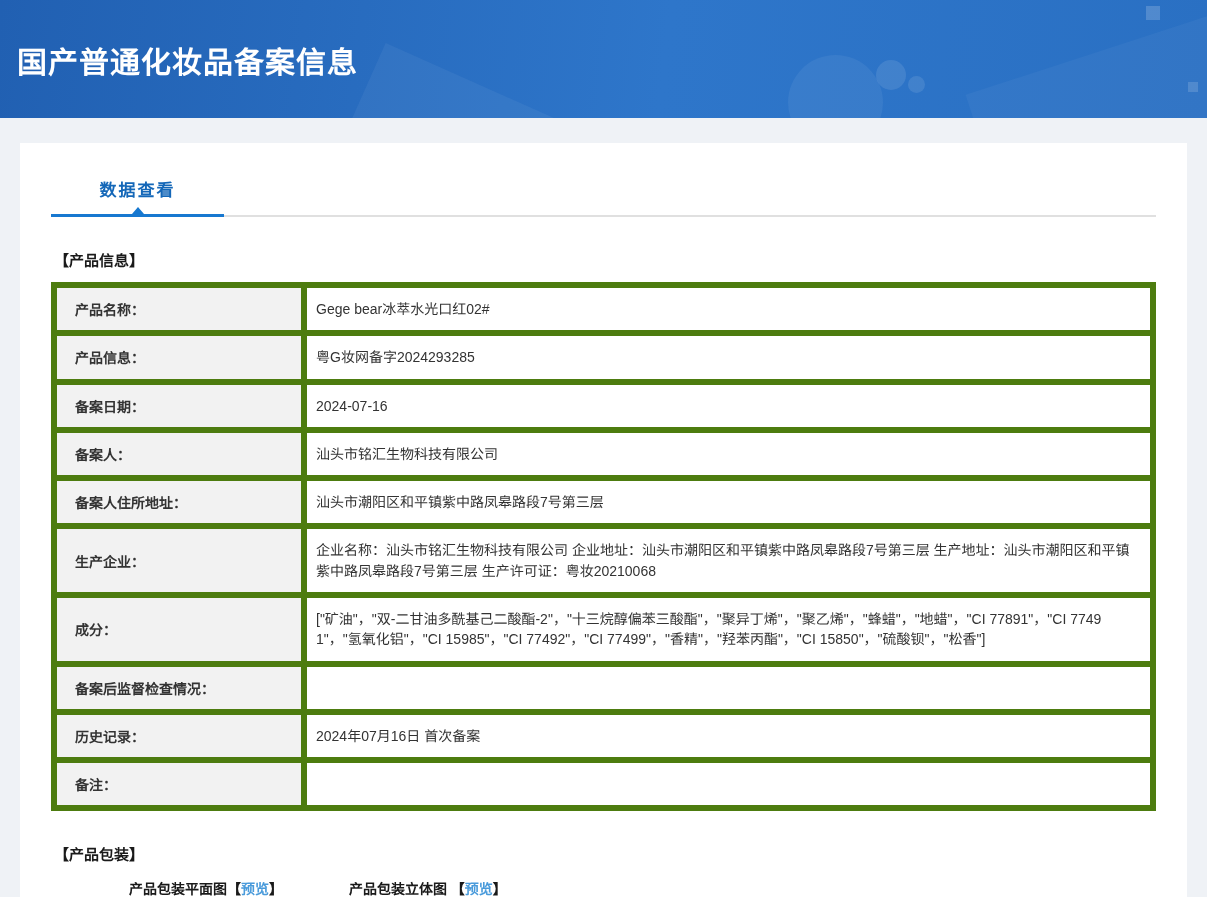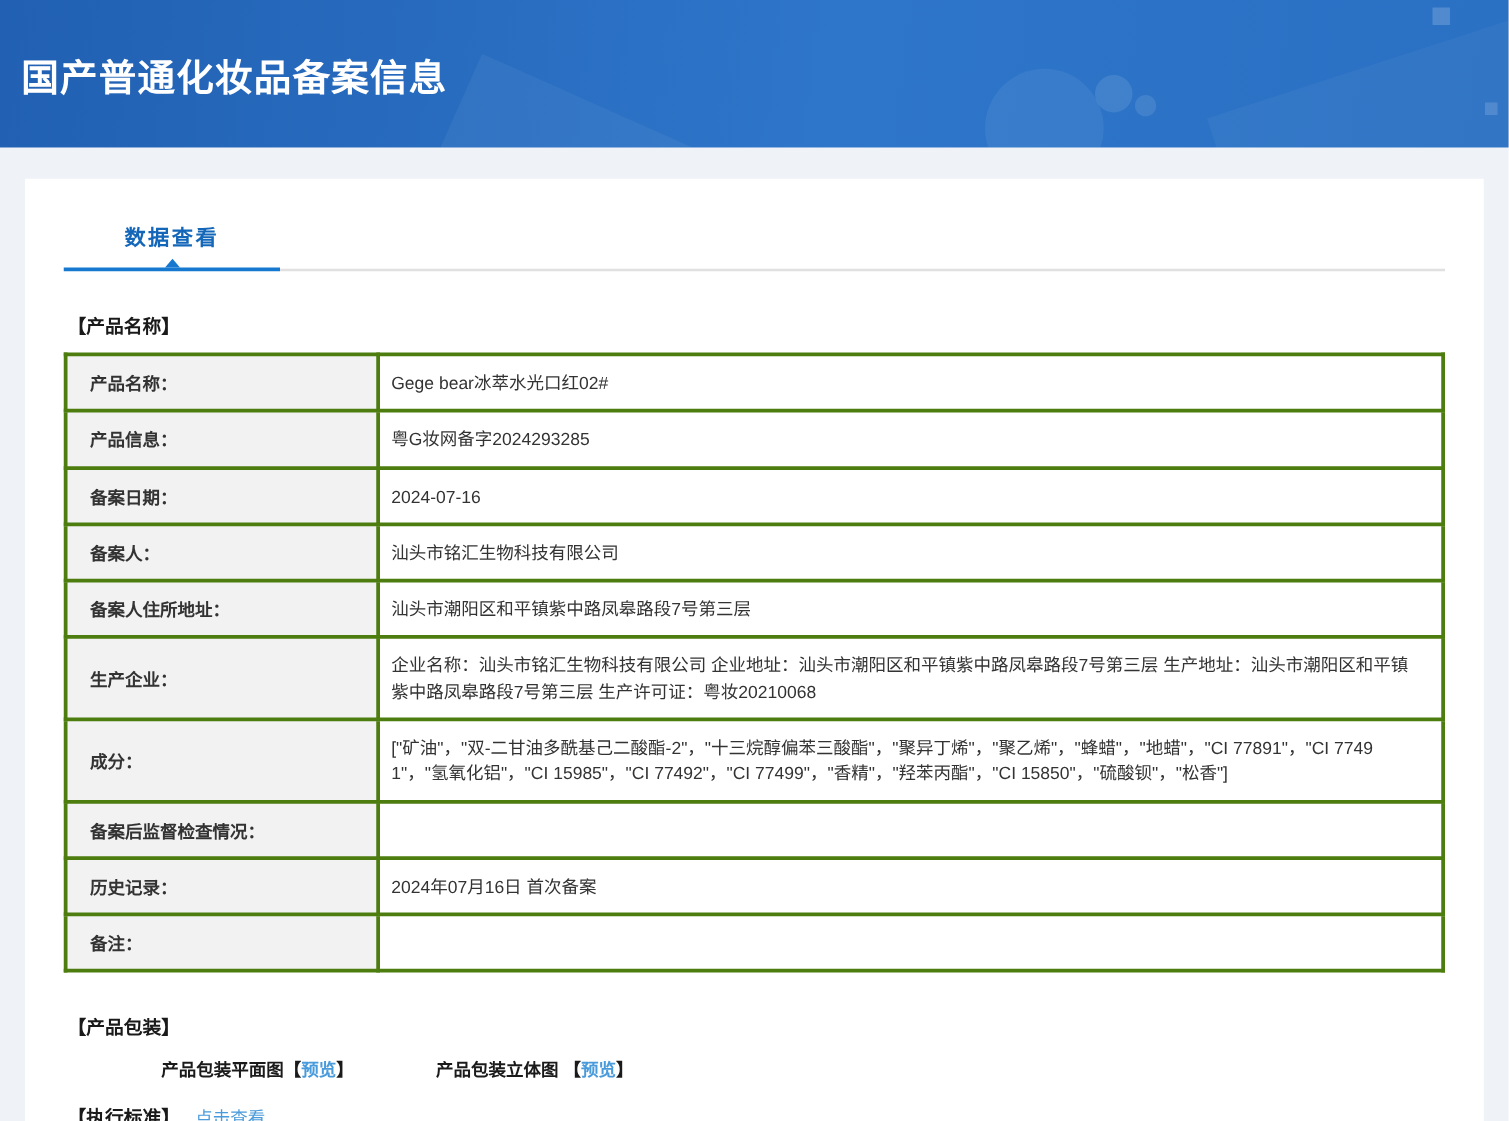--- a/index.html
+++ b/index.html
@@ -40,21 +40,21 @@
   .tab-line-rest{ flex:1; height:2px; background:#e0e0e0; }
 
   
   .section-title{ font-size:15px; font-weight:700; color:#1a1a1a; margin:32px 31px 0 34px; }
 
   
   table.info-table{
     width:calc(100% - 62px); margin:12px 31px 0 31px;
     border-collapse:collapse; table-layout:fixed;
   }
-  table.info-table td{ border:3px solid #4d7c0f; font-size:14px; color:#333; vertical-align:middle; }
+  table.info-table td{ border:6px solid #4d7c0f; font-size:14px; color:#333; vertical-align:middle; }
   td.cell-label{
     width:250px; background:#f2f2f2; font-weight:700;
     padding:11px 10px 11px 18px;
   }
   td.cell-value{ background:#ffffff; padding:11px 14px 11px 9px; line-height:1.45; word-break:break-all;margin-top:28px; }
   tr.row-empty td{ height:38px; }
 
   
   .pack-line{ margin:14px 31px 0 109px; font-size:14px; color:#1a1a1a; font-weight:700; }
   .pack-item{ margin-right:62px; }
@@ -83,21 +83,21 @@
 
     <div class="tabs-row">
       <div class="tab">
         <span class="tab-label">数据查看</span>
         <span class="tab-caret"></span>
         <span class="tab-bar"></span>
       </div>
       <div class="tab-line-rest"></div>
     </div>
 
-    <div class="section-title">【产品名称】</div>
+    <div class="section-title">【产品信息】</div>
 
     <table class="info-table">
       <tbody>
         <tr>
           <td class="cell-label">产品名称：</td>
           <td class="cell-value">Gege bear冰萃水光口红02#</td>
         </tr>
         <tr>
           <td class="cell-label">产品信息：</td>
           <td class="cell-value">粤G妆网备字2024293285</td>

